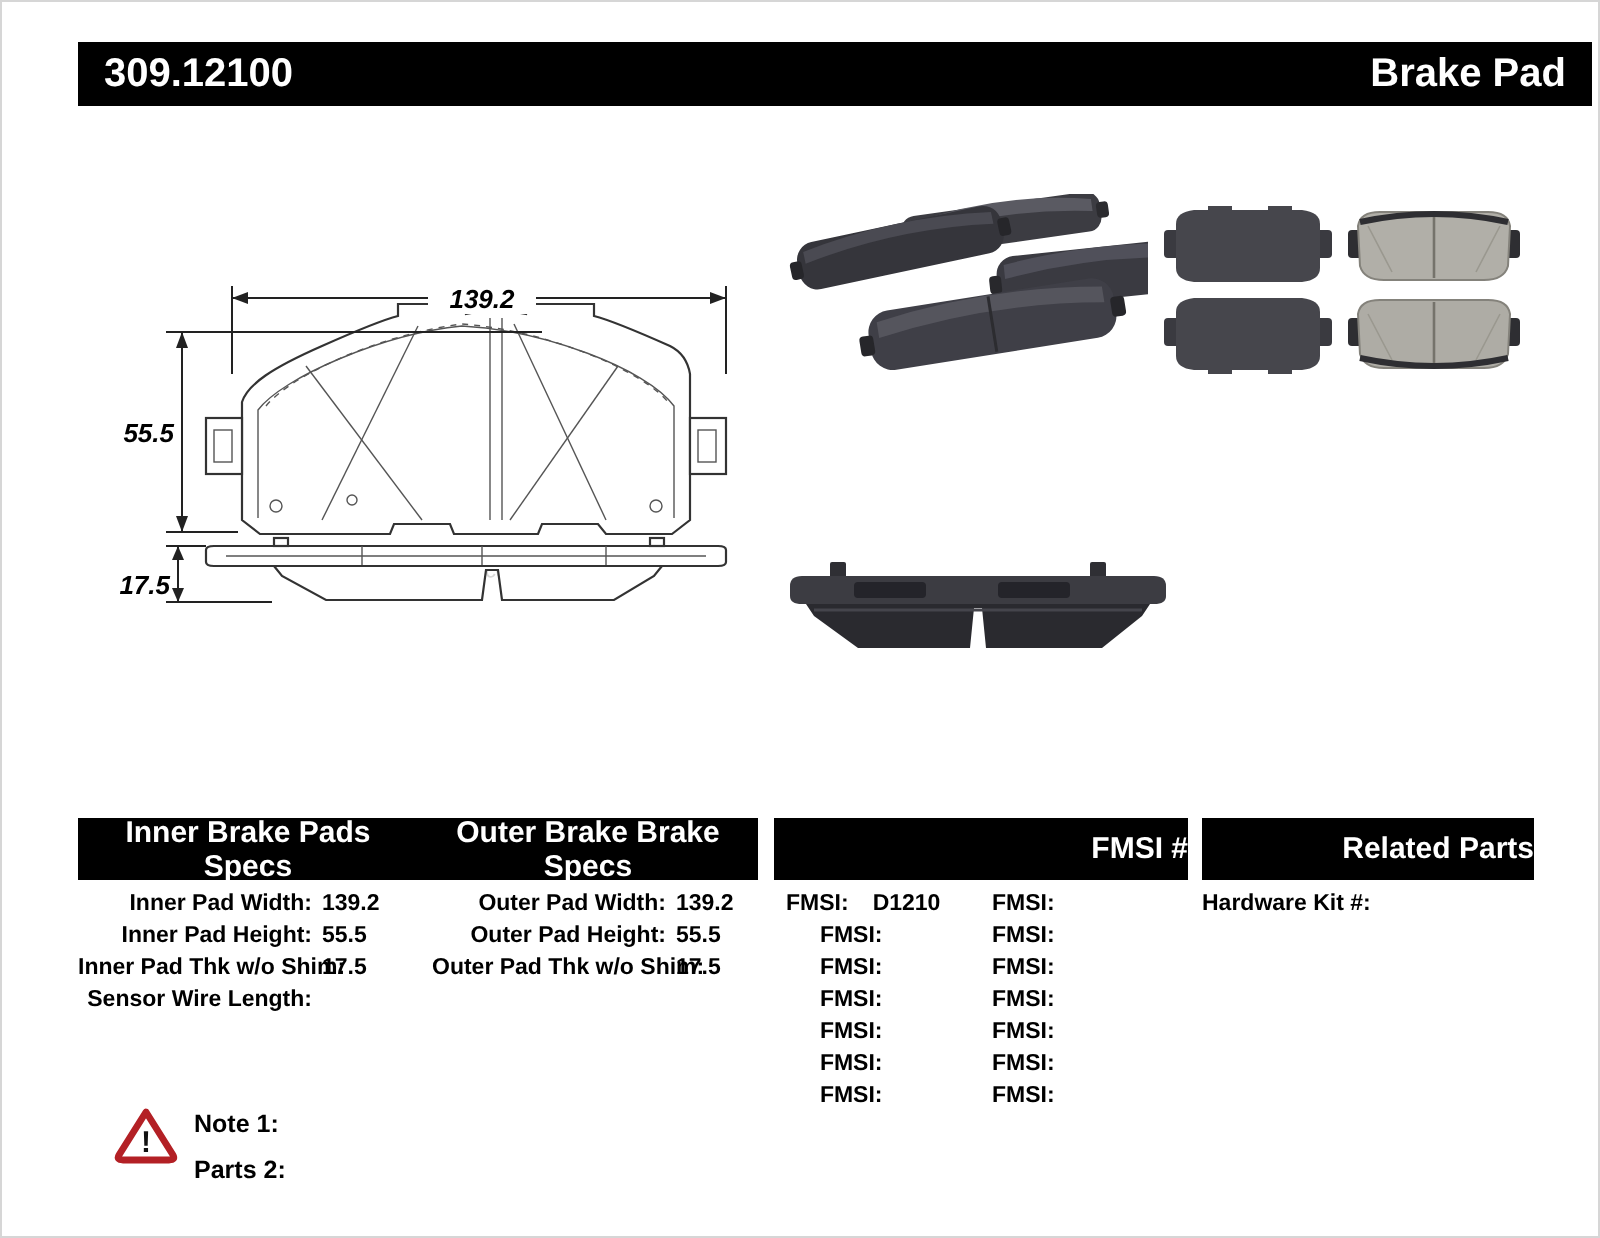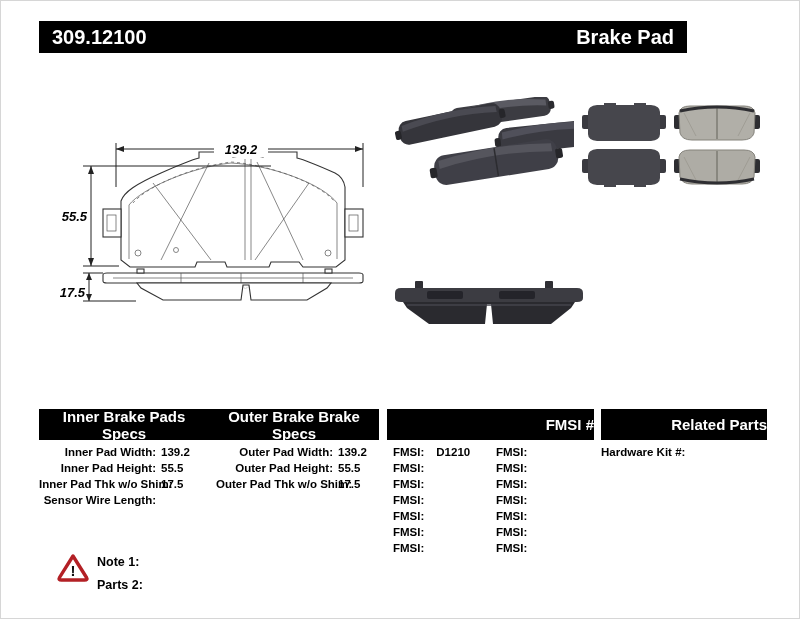--- a/index.html
+++ b/index.html
@@ -1,41 +1,41 @@
 <!DOCTYPE html>
 <html><head>
 <meta charset="utf-8">
 <style>
   html,body{margin:0;padding:0;background:#fff;}
   .page{position:relative;width:798px;height:617px;background:#ffffff;
         border:1px solid #d6d6d6;font-family:"Liberation Sans",sans-serif;
         overflow:hidden;}
   
-  .topbar{position:absolute;left:38px;top:20px;width:648px;height:32px;
+  .topbar{position:absolute;left:38px;top:20px;width:757px;height:32px;
           background:#000;color:#fff;display:flex;align-items:center;
           justify-content:space-between;font-weight:bold;font-size:20px;
           padding:0 13px;box-sizing:border-box;}
   
   .hbar{position:absolute;top:408px;height:31px;background:#000;color:#fff;
         font-weight:bold;font-size:15px;display:flex;align-items:center;
         justify-content:flex-end;}
   .bar1{left:38px;width:340px;}
   .bar1 span{flex:1;text-align:center;}
   .bar2{left:386px;width:207px;}
   .bar3{left:600px;width:166px;}
   
   .speccol{position:absolute;top:443px;font-size:11.5px;font-weight:bold;
            color:#000;line-height:16px;white-space:nowrap;}
   .inner-specs{left:38px;}
   .outer-specs{left:215px;}
   .spec-label{display:inline-block;width:117px;text-align:right;}
   .spec-value{margin-left:5px;}
   .fmsi-col{position:absolute;top:443px;font-size:11.5px;font-weight:bold;
             line-height:16px;white-space:nowrap;}
-  .fmsi-c1{left:392px;}
+  .fmsi-c1{left:392px;text-align:center;}
   .fmsi-c2{left:495px;}
   .fmsi-value{margin-left:12px;}
   .related-col{position:absolute;left:600px;top:443px;font-size:11.5px;
                font-weight:bold;line-height:16px;white-space:nowrap;}
   
   .notes{position:absolute;left:96px;top:550px;font-size:12.5px;
          font-weight:bold;line-height:23px;color:#000;}
   .warn{position:absolute;left:55px;top:551px;}
   svg{display:block;}
   .abs{position:absolute;}

